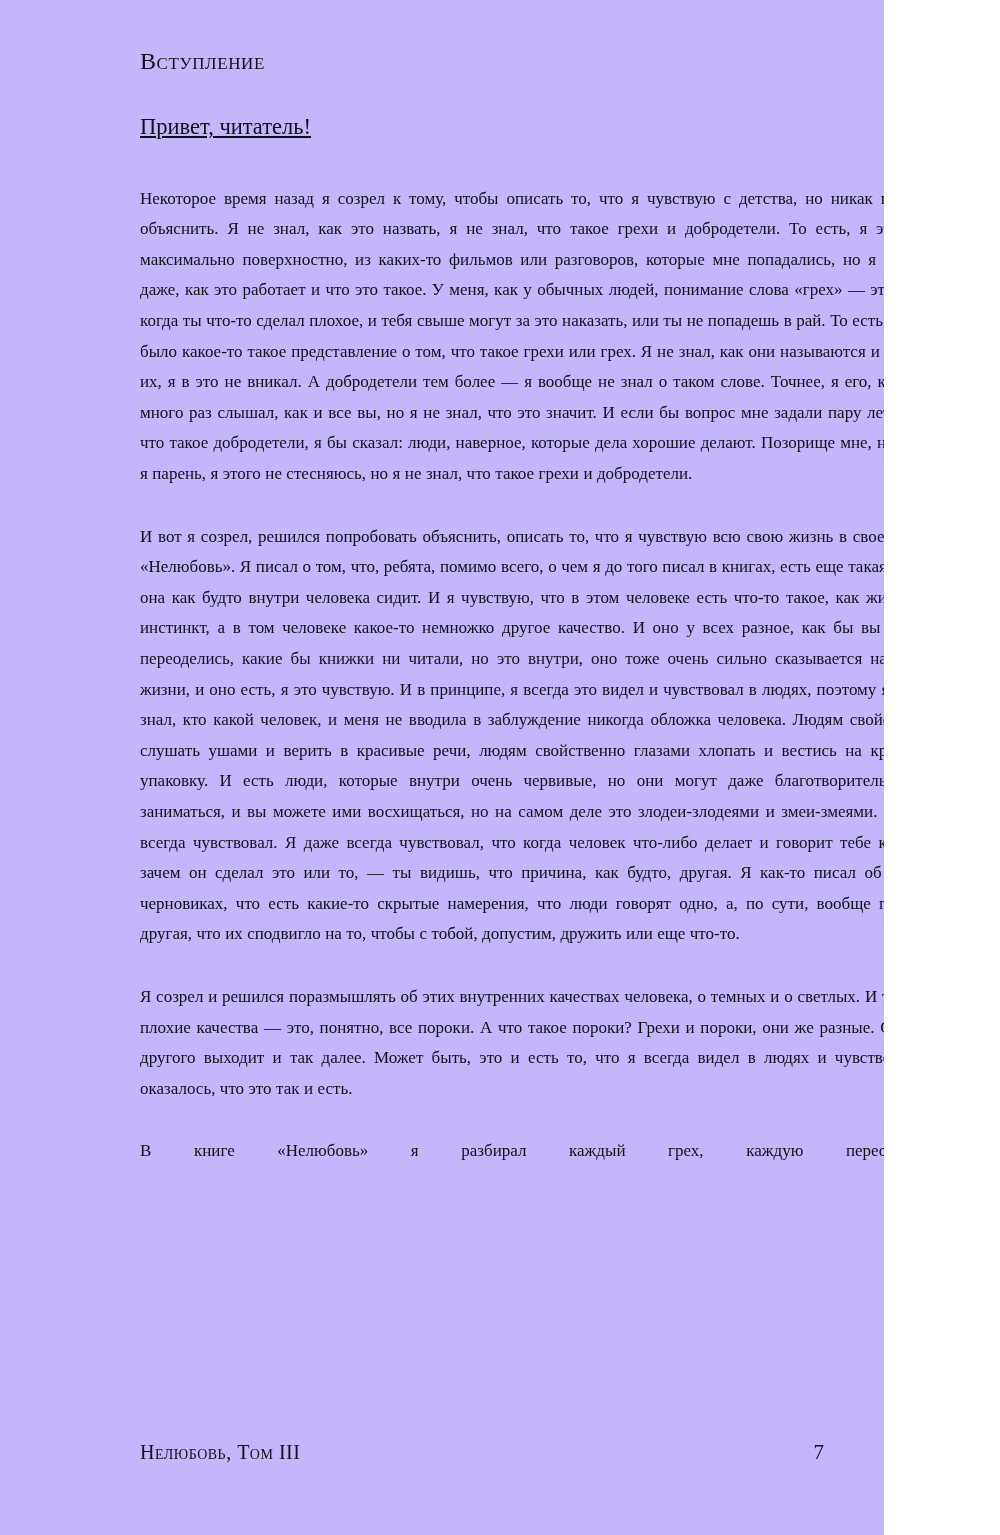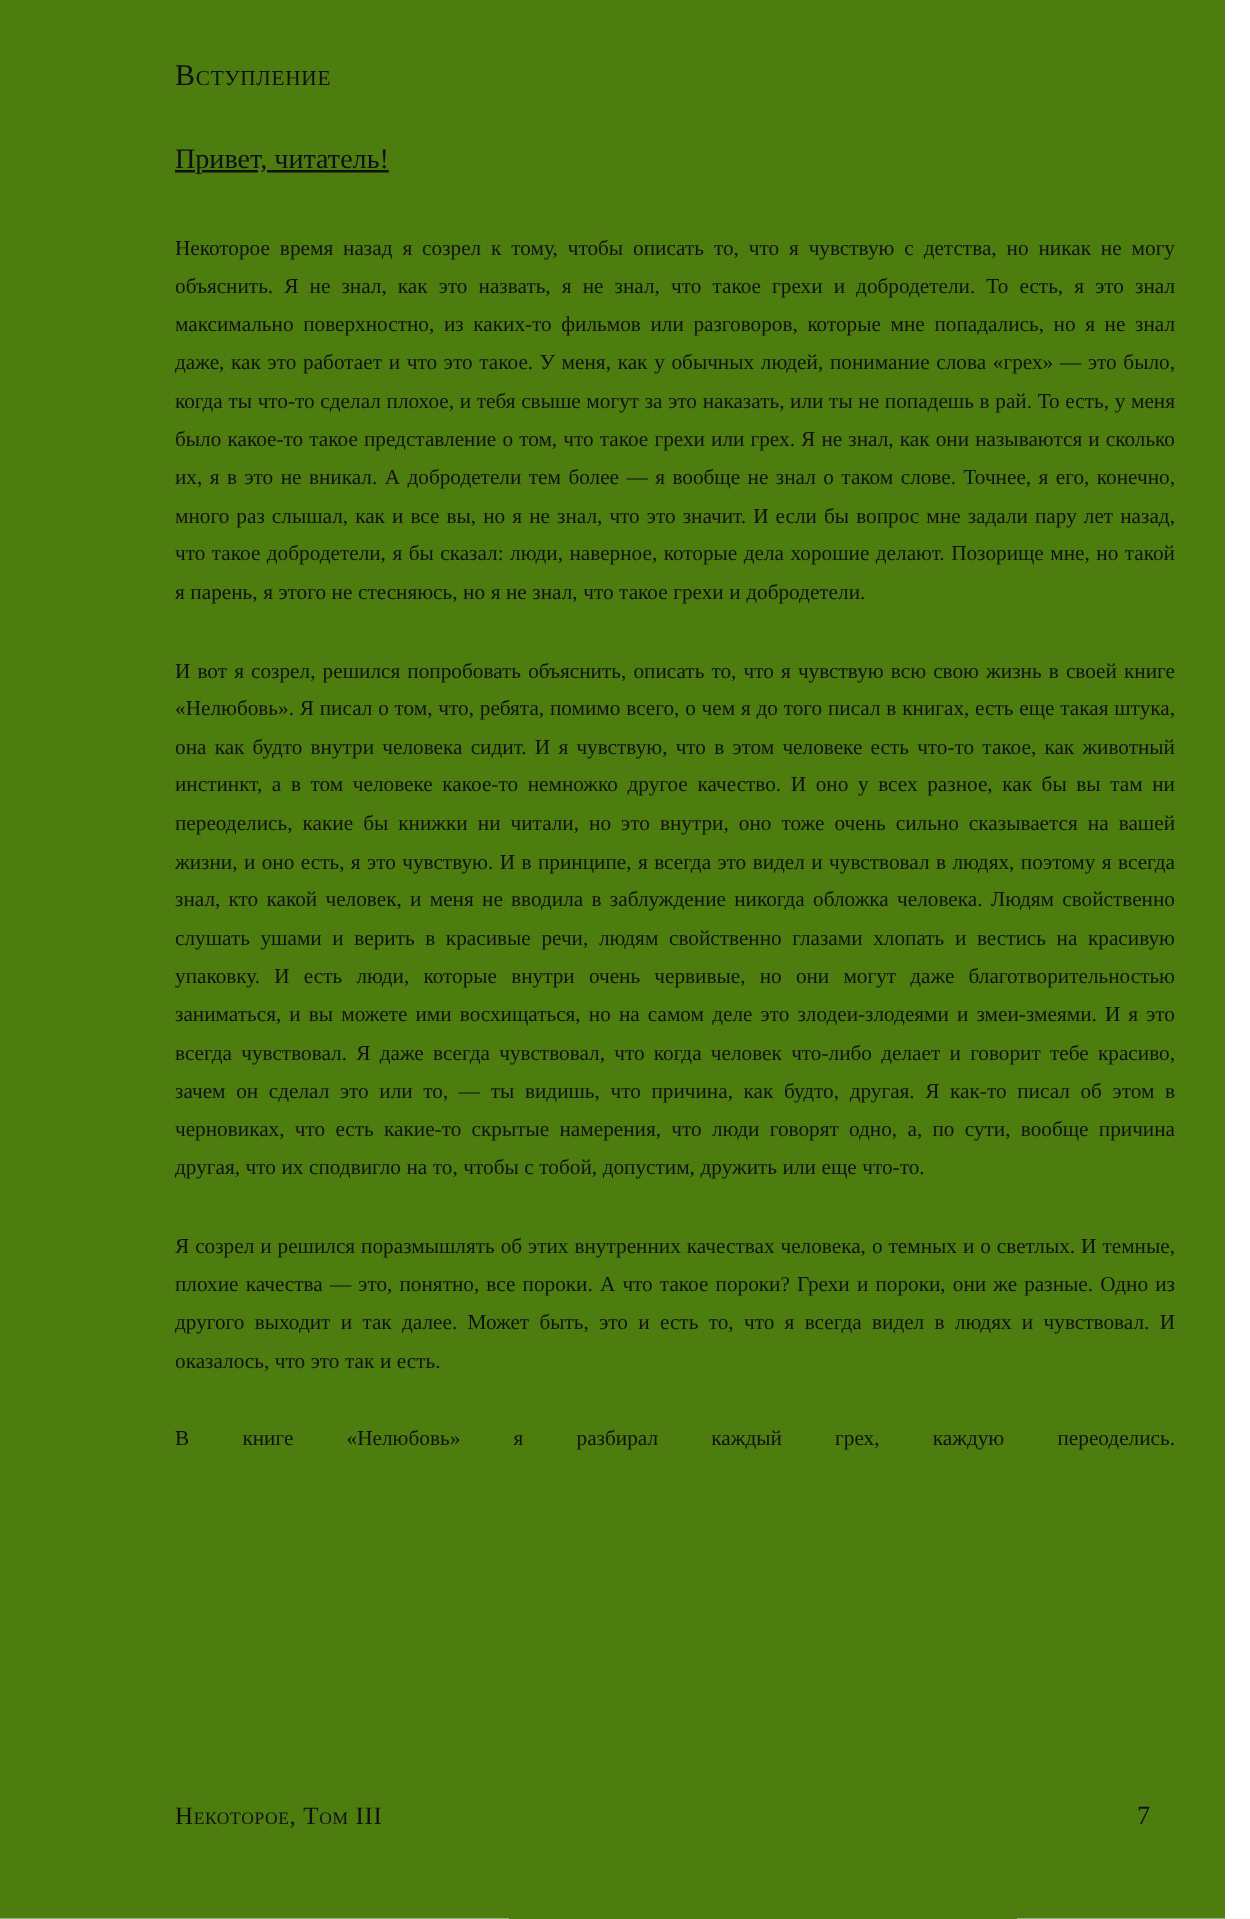--- a/index.html
+++ b/index.html
@@ -3,23 +3,23 @@
 <meta charset="utf-8">
 <title>Нелюбовь, Том III — Вступление</title>
 <style>
   html, body {
     margin: 0;
     padding: 0;
     background: #ffffff;
   }
   .page {
     position: relative;
-    width: 980px;
+    width: 884px;
     height: 1535px;
-    background: #4d7c0f;
+    background: #c4b5fd;
     box-sizing: border-box;
     overflow: hidden;
     font-family: "Liberation Serif", "DejaVu Serif", serif;
     color: #0d0d10;
   }
   .content {
     position: absolute;
     left: 140px;
     top: 46px;
     width: 800px;
@@ -99,17 +99,17 @@
 
     <p class="body-par">И вот я созрел, решился попробовать объяснить, описать то, что я чувствую всю свою жизнь в своей книге «Нелюбовь». Я писал о том, что, ребята, помимо всего, о чем я до того писал в книгах, есть еще такая штука, она как будто внутри человека сидит. И я чувствую, что в этом человеке есть что-то такое, как животный инстинкт, а в том человеке какое-то немножко другое качество. И оно у всех разное, как бы вы там ни переоделись, какие бы книжки ни читали, но это внутри, оно тоже очень сильно сказывается на вашей жизни, и оно есть, я это чувствую. И в принципе, я всегда это видел и чувствовал в людях, поэтому я всегда знал, кто какой человек, и меня не вводила в заблуждение никогда обложка человека. Людям свойственно слушать ушами и верить в красивые речи, людям свойственно глазами хлопать и вестись на красивую упаковку. И есть люди, которые внутри очень червивые, но они могут даже благотворительностью заниматься, и вы можете ими восхищаться, но на самом деле это злодеи-злодеями и змеи-змеями. И я это всегда чувствовал. Я даже всегда чувствовал, что когда человек что-либо делает и говорит тебе красиво, зачем он сделал это или то, — ты видишь, что причина, как будто, другая. Я как-то писал об этом в черновиках, что есть какие-то скрытые намерения, что люди говорят одно, а, по сути, вообще причина другая, что их сподвигло на то, чтобы с тобой, допустим, дружить или еще что-то.</p>
 
     <p class="body-par">Я созрел и решился поразмышлять об этих внутренних качествах человека, о темных и о светлых. И темные, плохие качества — это, понятно, все пороки. А что такое пороки? Грехи и пороки, они же разные. Одно из другого выходит и так далее. Может быть, это и есть то, что я всегда видел в людях и чувствовал. И оказалось, что это так и есть.</p>
 
     <p class="body-par single-line">В книге «Нелюбовь» я разбирал каждый грех, каждую переоделись.</p>
 
   </div>
 
   <div class="footer">
-    <span class="footer-title">Некоторое, Том III</span>
+    <span class="footer-title">Нелюбовь, Том III</span>
     <span class="footer-page">7</span>
   </div>
 
 </div>
 
 </body></html>

